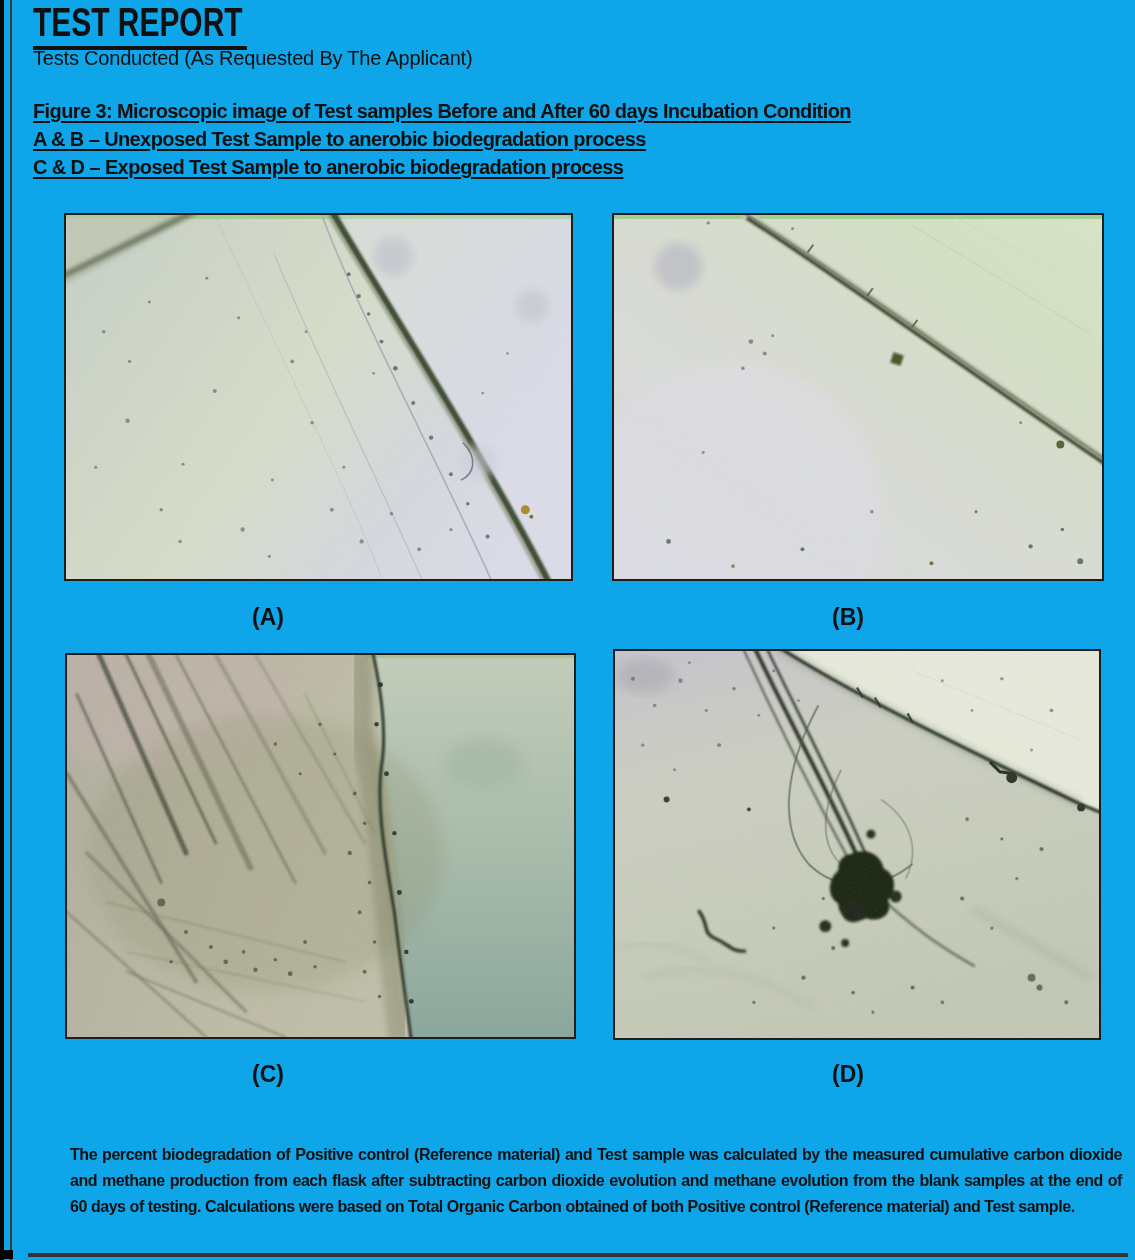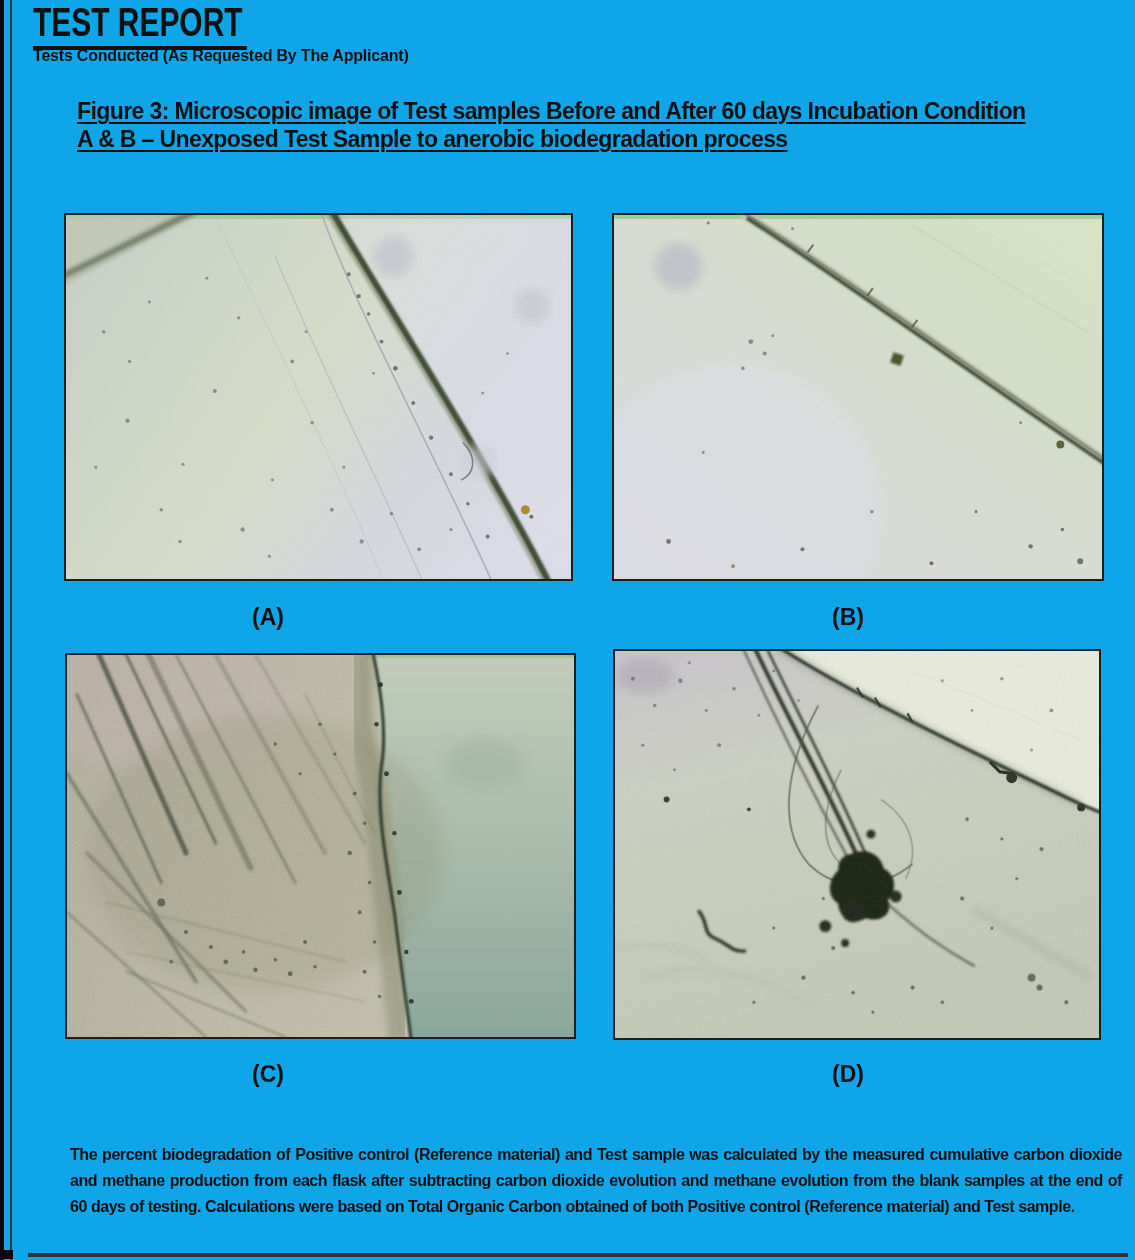--- a/index.html
+++ b/index.html
@@ -8,25 +8,25 @@
   .page{position:absolute;inset:0;background:#0ea5e9;}
 
   .scan-strip{position:absolute;left:0;top:0;width:4px;height:1260px;background:#060606;}
   .left-rule{position:absolute;left:10px;top:0;width:2px;height:1260px;background:#3b3b3b;}
 
   .title{position:absolute;left:33px;top:2px;margin:0;font-size:41px;font-weight:bold;
          line-height:1.0;letter-spacing:0;transform:scaleX(.73);transform-origin:0 0;
          white-space:nowrap;}
   .title span{display:inline-block;border-bottom:4px solid #101010;padding:0 6px 3px 0;}
 
-  .subtitle{position:absolute;left:33px;top:47px;font-size:16px;font-weight:bold;
+  .subtitle{position:absolute;left:33px;top:47px;font-size:20px;font-weight:normal;
             letter-spacing:-.2px;white-space:nowrap;}
 
-  .captions{position:absolute;left:33px;top:97px;font-size:23px;font-weight:bold;
-            letter-spacing:-.6px;line-height:28px;margin-left:44px;}
+  .captions{position:absolute;left:33px;top:97px;font-size:20px;font-weight:bold;
+            letter-spacing:-.6px;line-height:28px;}
   .captions div{white-space:nowrap;text-decoration:underline;
                 text-decoration-thickness:2px;text-underline-offset:3px;}
 
   .micro{position:absolute;border:2px solid #1e1e1e;box-sizing:border-box;overflow:hidden;
          box-shadow:inset 0 0 18px rgba(35,40,35,.38);}
   .micro svg{position:absolute;left:0;top:0;width:100%;height:100%;display:block;}
   #imgA{left:64px;top:213px;width:509px;height:368px;}
   #imgB{left:612px;top:213px;width:492px;height:368px;}
   #imgC{left:65px;top:653px;width:511px;height:386px;}
   #imgD{left:613px;top:649px;width:488px;height:391px;}
@@ -53,20 +53,21 @@
 
   <h1 class="title">
     <span>TEST REPORT</span>
   </h1>
 
   <div class="subtitle">Tests Conducted (As Requested By The Applicant)</div>
 
   <div class="captions">
     <div>Figure 3: Microscopic image of Test samples Before and After 60 days Incubation Condition</div>
     <div>A &amp; B – Unexposed Test Sample to anerobic biodegradation process</div>
+    <div>C &amp; D – Exposed Test Sample to anerobic biodegradation process</div>
   </div>
 
   <div class="micro" id="imgA">
     <svg viewBox="0 0 509 368" preserveAspectRatio="none">
       <defs>
         <linearGradient id="gA1" x1="0" y1="0.25" x2="1" y2="0.75">
           <stop offset="0" stop-color="#c8d2c6"></stop>
             <stop offset=".45" stop-color="#d7ddc9"></stop>
           <stop offset=".75" stop-color="#d6d8df"></stop>
             <stop offset="1" stop-color="#dcdce8"></stop>

